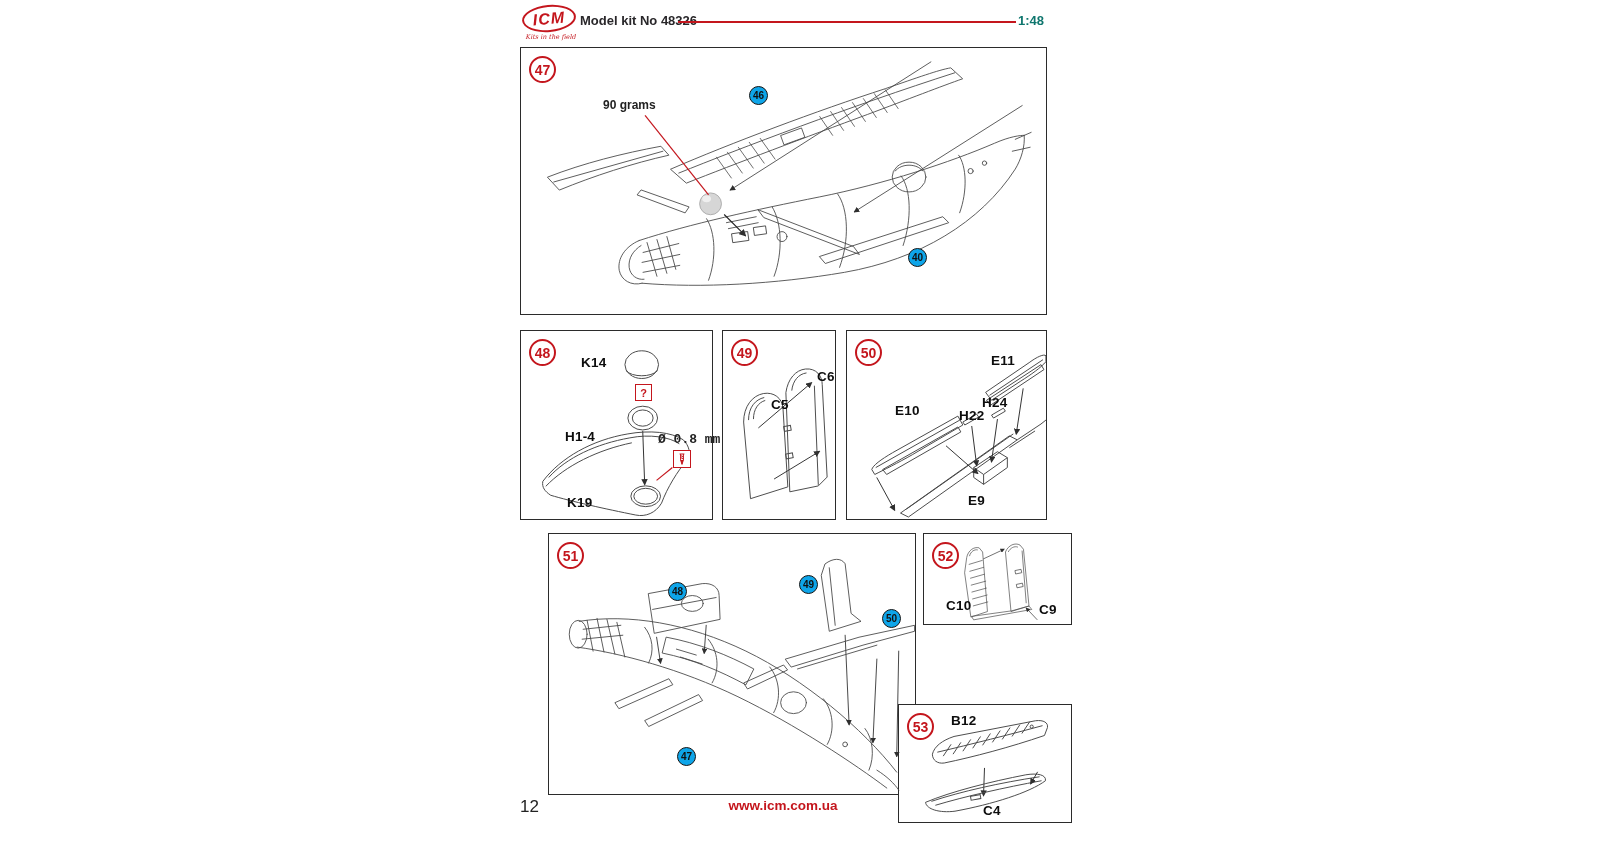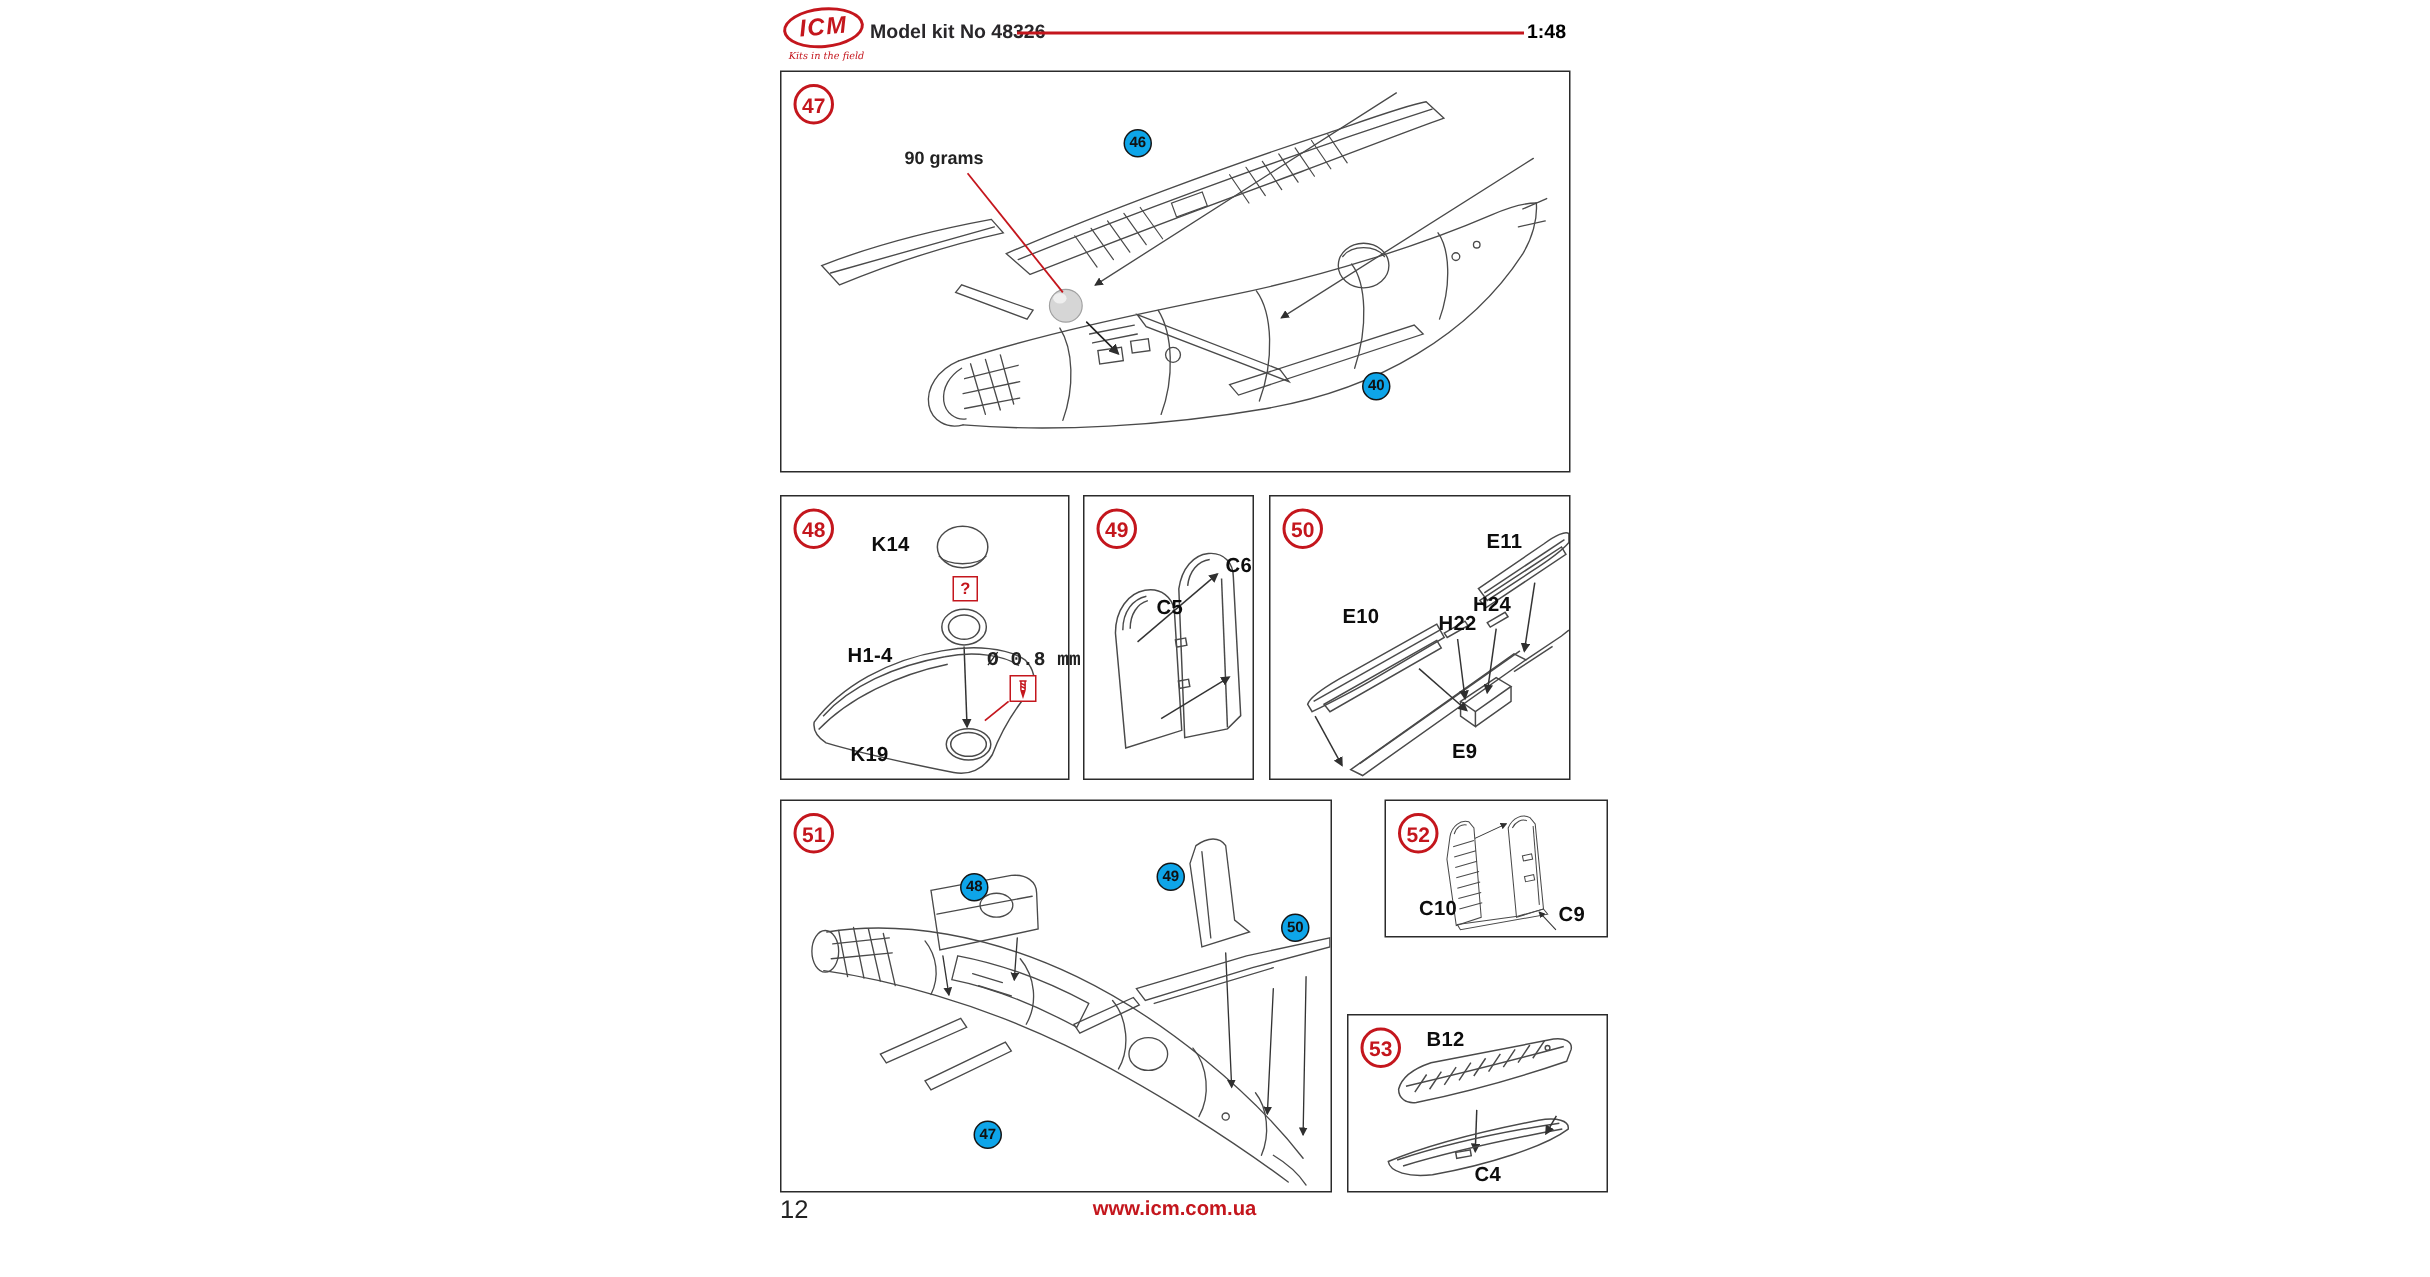--- a/index.html
+++ b/index.html
@@ -16,21 +16,21 @@
   .plabel{position:absolute;font-weight:bold;font-size:13.5px;color:#0d0d0d;z-index:3;letter-spacing:.2px;white-space:nowrap;}
   .note{position:absolute;font-size:12px;font-weight:600;color:#222;z-index:3;white-space:nowrap;}
   .qbox{position:absolute;width:17px;height:17px;border:1.8px solid var(--red);background:#fff;
         display:flex;align-items:center;justify-content:center;color:var(--red);font-weight:bold;
         font-size:11px;box-sizing:border-box;z-index:3;}
   .dbox{position:absolute;width:18px;height:18px;border:1.8px solid var(--red);background:#fff;
         display:flex;align-items:center;justify-content:center;box-sizing:border-box;z-index:3;}
   svg.art{position:absolute;left:0;top:0;width:100%;height:100%;z-index:1;}
   .hdr-kit{position:absolute;left:580px;top:13px;font-size:13px;font-weight:bold;color:#29272a;}
   .hdr-rule{position:absolute;left:678px;top:21px;width:338px;height:2px;background:var(--red);}
-  .hdr-scale{position:absolute;left:1010px;top:13px;width:34px;text-align:right;font-size:13px;font-weight:bold;color:#000000;}
+  .hdr-scale{position:absolute;left:1010px;top:13px;width:34px;text-align:right;font-size:13px;font-weight:bold;color:#0f766e;}
   .logo{position:absolute;left:522px;top:5px;width:58px;z-index:5;}
   .logo-oval{width:54px;height:27px;border:2.2px solid var(--red);border-radius:50%;display:flex;
              align-items:center;justify-content:center;color:var(--red);font-weight:bold;
              font-style:italic;font-size:16px;letter-spacing:1px;transform:rotate(-5deg);box-sizing:border-box;}
   .logo-tag{margin-top:1px;text-align:center;font-size:6.5px;color:var(--red);font-style:italic;
             font-family:"DejaVu Serif",serif;white-space:nowrap;}
   .pgnum{position:absolute;left:520px;top:797px;font-size:17px;color:#222;}
   .site{position:absolute;left:683px;top:798px;width:200px;text-align:center;font-size:13.5px;
         font-weight:bold;color:var(--red);}
 </style>
@@ -211,21 +211,21 @@
         <path d="M146,85 L158,78 L160,81 L148,88 Z"></path>
         <line x1="100" y1="116" x2="132" y2="144" stroke="#333" marker-end="url(#a50)"></line>
         <line x1="126" y1="96" x2="131" y2="136" stroke="#333" marker-end="url(#a50)"></line>
         <line x1="152" y1="89" x2="146" y2="132" stroke="#333" marker-end="url(#a50)"></line>
         <line x1="178" y1="58" x2="171" y2="104" stroke="#333" marker-end="url(#a50)"></line>
         <line x1="30" y1="148" x2="48" y2="181" stroke="#333" marker-end="url(#a50)"></line>
       </g>
     </svg>
   </div>
 
-  <div class="panel" style="left:520px;top:533px;width:368px;height:262px;">
+  <div class="panel" style="left:548px;top:533px;width:368px;height:262px;">
     <div class="badge">
       <span>51</span>
     </div>
     <div class="refc" style="left:119px;top:48px;">
       <span>48</span>
     </div>
     <div class="refc" style="left:250px;top:41px;">
       <span>49</span>
     </div>
     <div class="refc" style="left:333px;top:75px;">
@@ -296,21 +296,21 @@
         <path d="M116,100 L110,24"></path>
         <rect x="100" y="52" width="9" height="5" transform="rotate(-12 104 54)"></rect>
         <rect x="102" y="72" width="9" height="5" transform="rotate(-12 106 74)"></rect>
         <path d="M37,119 L95,111 L120,104 L124,109 L40,124 Z"></path>
         <line x1="54" y1="36" x2="84" y2="22" stroke="#333" marker-end="url(#a52)"></line>
         <line x1="132" y1="124" x2="116" y2="107" stroke="#333" marker-end="url(#a52)"></line>
       </g>
     </svg>
   </div>
 
-  <div class="panel" style="left:898px;top:676px;width:174px;height:119px;">
+  <div class="panel" style="left:898px;top:704px;width:174px;height:119px;">
     <div class="badge">
       <span>53</span>
     </div>
     <span class="plabel" style="left:52px;top:8px;">B12</span>
     <span class="plabel" style="left:84px;top:98px;">C4</span>
     <svg class="art" viewBox="0 0 149 119">
       <defs>
           <marker id="a53" viewBox="0 0 10 10" refX="8" refY="5" markerWidth="6.5" markerHeight="6.5" orient="auto">
             <path d="M0,0L10,5L0,10z" fill="#2f2f2f"></path>
           </marker>

